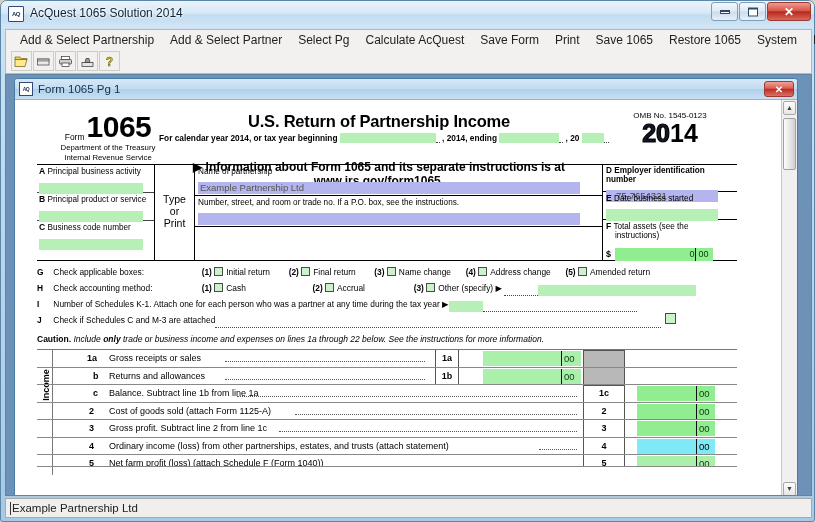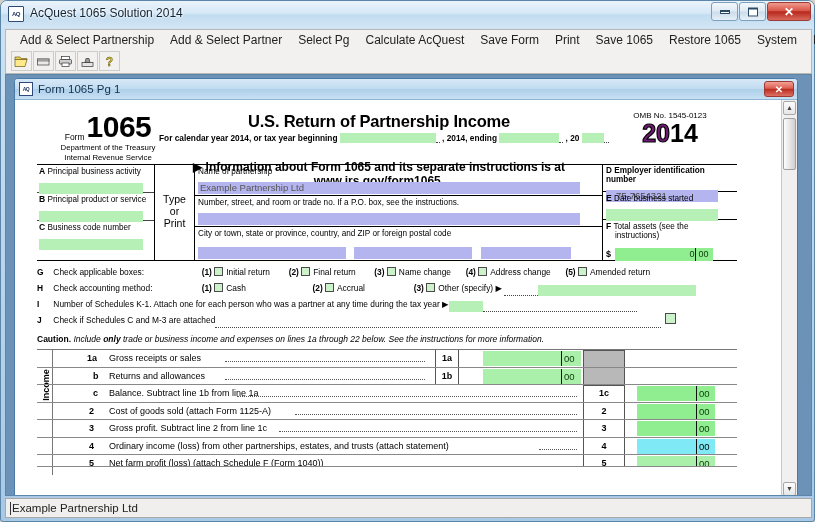--- a/index.html
+++ b/index.html
@@ -157,21 +157,21 @@
   .f-word { font-size: 8.5px; display:inline-block; vertical-align: bottom; margin-right:2px;}
   .f-num  { font-size: 30px; font-weight: bold; letter-spacing: -0.5px; line-height: 30px;}
   .f-dept { font-size: 7.8px; line-height: 9px; margin-top: 1px; }
   .hdr-mid { position: absolute; left: 122px; top: 0; width: 440px; text-align: center; }
   .big-title { font-size: 16.5px; font-weight: bold; letter-spacing: -0.2px; }
   .cal-line { font-size: 8.3px; font-weight: bold; margin-top: 2px; text-align: left; white-space: nowrap;}
   .info-line { font-size: 12px; font-weight: bold; margin-top: 17px; text-align: center;}
   .hdr-right { position: absolute; left: 566px; top: -1px; width: 134px; text-align: center; }
   .omb { font-size: 8px; }
   .year { font-size: 25px; font-weight: bold; line-height: 26px; letter-spacing: 0px; }
-  .year .hollow { color: #701a75; -webkit-text-stroke: 1.2px #000; text-stroke: 1.2px #000; }
+  .year .hollow { color: #0f172a; -webkit-text-stroke: 1.2px #000; text-stroke: 1.2px #000; }
 
   .dotline {
     display:inline-block; border-bottom: 1px dotted #444; vertical-align: bottom;
   }
 
   
   .gfield { background: #b6f0b6; display:inline-block; height: 10px; vertical-align: bottom; }
   .gfield2 { background: #90ee90; }
   .lfield { background: #b4b4ee; display:inline-block; height: 11px; vertical-align: bottom; }
 
@@ -395,28 +395,20 @@
             </div>
 
             <div class="col-name" style="height:96px">
               <div class="cellN" style="height:31px">
                 <div class="lbl">Name of partnership</div>
                 <div class="lfield" style="width:382px;height:12px;margin-top:2px;font-size:9.5px;color:#555;padding-left:2px;line-height:12px;">Example Partnership Ltd</div>
               </div>
               <div class="cellN" style="height:31px">
                 <div class="lbl">Number, street, and room or trade no. If a P.O. box, see the instructions.</div>
                 <div class="lfield" style="width:382px;height:12px;margin-top:2px;"></div>
-              </div>
-              <div class="cellN" style="height:34px;border-bottom:none">
-                <div class="lbl">City or town, state or province, country, and ZIP or foreign postal code</div>
-                <div style="margin-top:3px">
-                  <span class="lfield" style="width:148px;height:12px"></span>
-                  <span class="lfield" style="width:118px;height:12px;margin-left:4px"></span>
-                  <span class="lfield" style="width:90px;height:12px;margin-left:4px"></span>
-                </div>
               </div>
             </div>
 
             <div class="col-de" style="height:96px">
               <div class="cellD" style="height:27px">
                 <div class="lbl" style="font-weight:bold"><span>D</span> <span>Employer identification number</span></div>
                 <div class="lfield" style="width:112px;height:12px;margin-top:1px;font-size:9.5px;color:#444;padding-left:10px;line-height:12px;">75-7654321</div>
               </div>
               <div class="cellD" style="height:28px">
                 <div class="lbl"><b>E</b> <span>Date business started</span></div>

